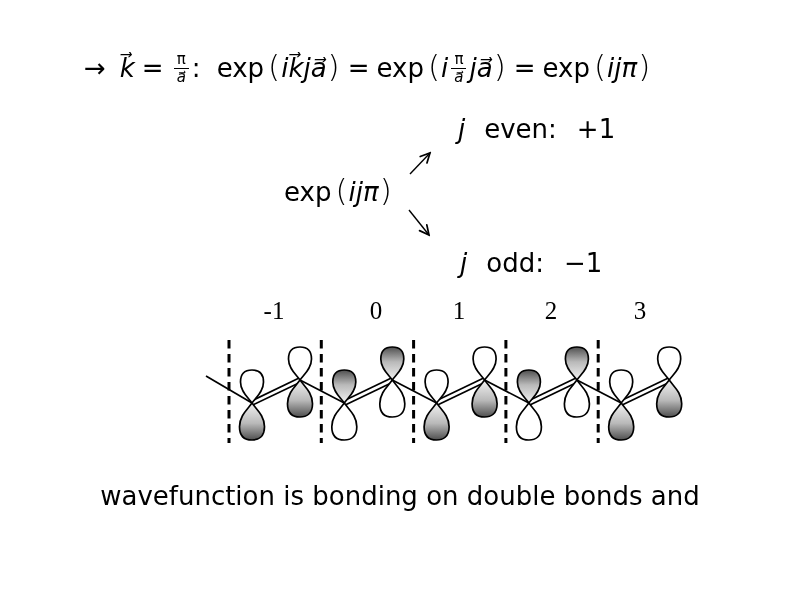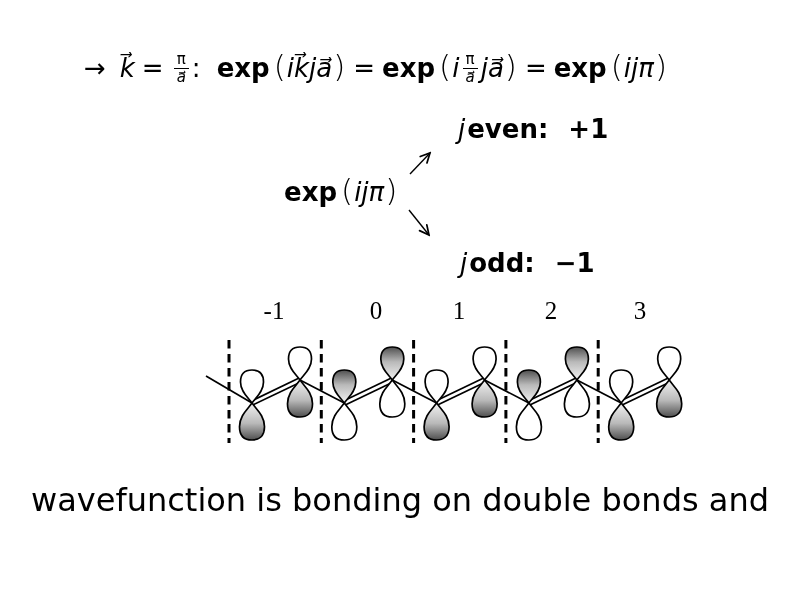--- a/index.html
+++ b/index.html
@@ -9,38 +9,38 @@
   }
   svg.overlay{position:absolute;left:0;top:0;width:800px;height:600px;pointer-events:none;}
 
   
   .mrow{position:absolute;display:flex;align-items:center;white-space:pre;}
   .top-formula{left:84px;top:50px;font-size:26px;}
   .branch-source{left:284px;top:176px;font-size:26px;}
   .branch-even{left:458px;top:114px;font-size:26px;}
   .branch-odd{left:460px;top:248px;font-size:26px;}
   .it{font-style:italic;}
-  .rm{font-style:normal;font-weight:bold;}
+  .rm{font-style:normal;}
   .sym{font-style:normal;}
   .paren{font-size:31px;line-height:1;margin:0 1px;font-weight:300;position:relative;top:-1px;}
   .mr14{margin-right:14px;} .ml16{margin-left:16px;} .mx7{margin:0 7px;}
-  .ml7{margin-left:2px;} .ml20{margin-left:20px;} .ml4{margin-left:4px;}
+  .ml7{margin-left:19px;} .ml20{margin-left:20px;} .ml4{margin-left:4px;}
   .frac{display:inline-flex;flex-direction:column;align-items:center;
         font-size:15px;line-height:1.15;margin:0 3px;position:relative;top:1px;}
   .frac .num{border-bottom:1.4px solid #000;padding:0 3px;}
   .frac .den{padding:0 3px;}
 
   
   .cell-label{position:absolute;top:297px;transform:translateX(-50%);
     font-family:"Liberation Serif","DejaVu Serif",serif;font-size:25px;}
   .cl0{left:274px;} .cl1{left:376px;} .cl2{left:459px;} .cl3{left:551px;} .cl4{left:640px;}
 
   
   .caption{position:absolute;left:0;right:0;top:480px;text-align:center;
-    font-size:32px;line-height:1.25;font-family:"DejaVu Sans",sans-serif;}
+    font-size:26px;line-height:1.25;font-family:"DejaVu Sans",sans-serif;}
 
   .barrow{stroke:#000;stroke-width:1.4;fill:none;}
 </style>
 </head>
 <body>
 
 <div class="slide">
 
   <svg class="overlay" viewBox="0 0 800 600">
     <defs>

